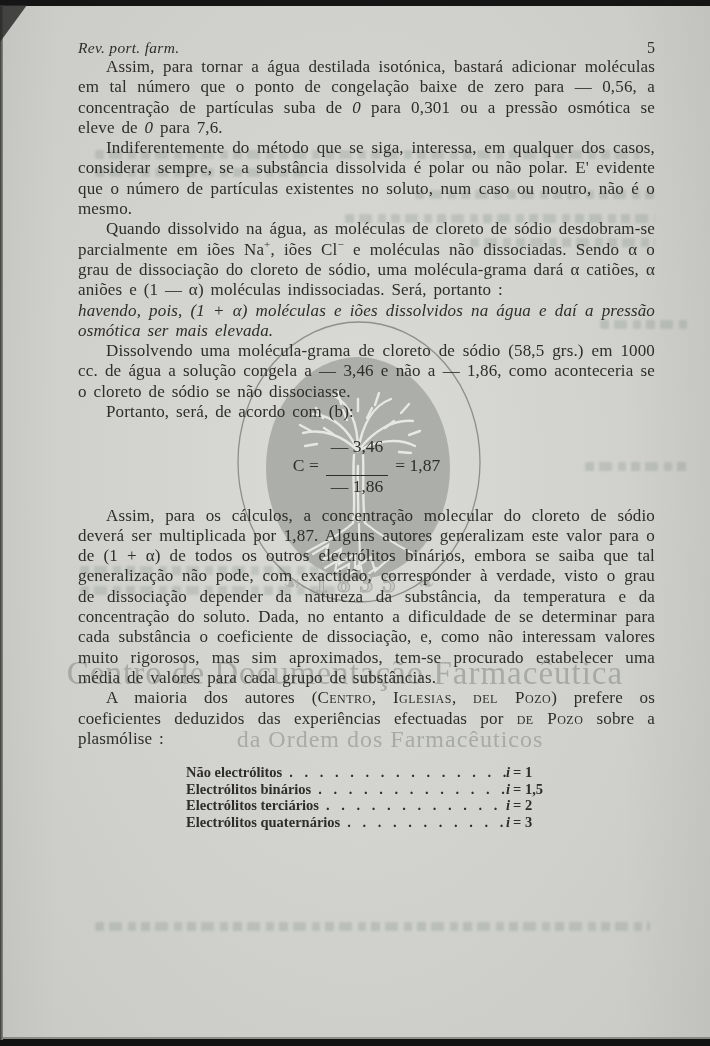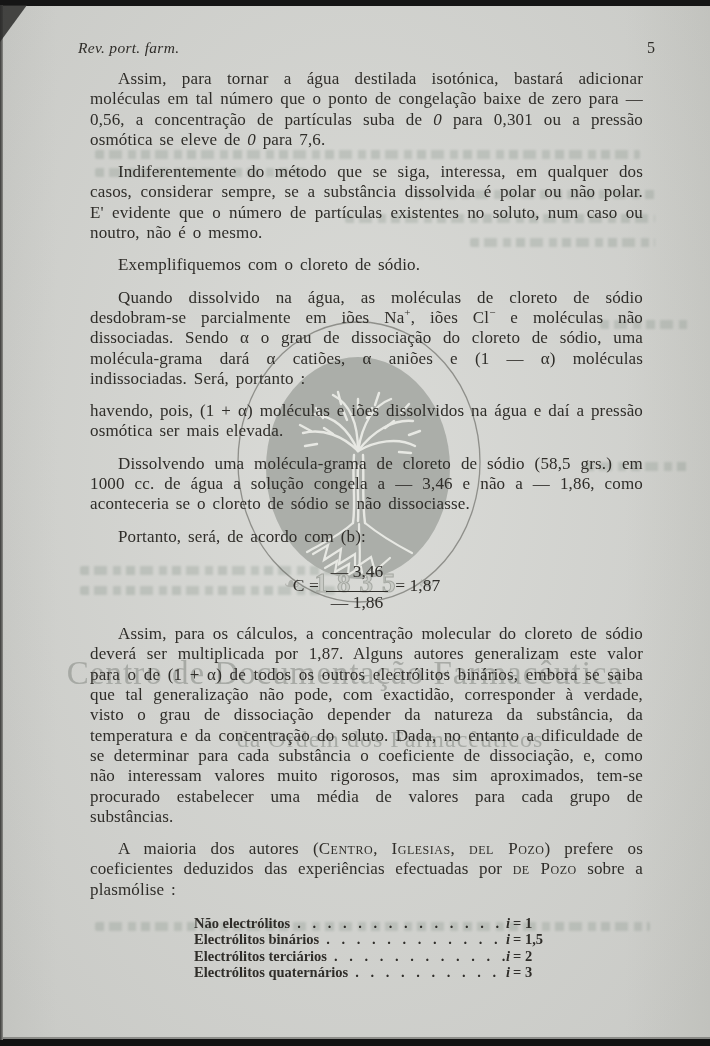--- a/index.html
+++ b/index.html
@@ -47,37 +47,37 @@
       rgba(116,132,120,.55) 0 9px, rgba(116,132,120,0) 9px 14px,
       rgba(116,132,120,.5) 14px 27px, rgba(116,132,120,0) 27px 33px,
       rgba(116,132,120,.5) 33px 41px, rgba(116,132,120,0) 41px 46px);
   }
   
   .col{position:absolute;left:78px;top:8px;width:577px;}
   .hdr{display:flex;justify-content:space-between;align-items:baseline;margin-top:31px;}
   .hdr .jr{font-style:italic;font-size:15.5px;letter-spacing:.3px;}
   .hdr .pg{font-size:16px;}
   p.body{
-    margin:12px;text-align:justify;text-indent:28px;
+    margin:0;text-align:justify;text-indent:28px;
     font-size:17px;line-height:20.3px;letter-spacing:.15px;word-spacing:2.4px;
   }
   p.noindent{text-indent:0;}
   .mt-p1{margin-top:19px;} .mt-p2{margin-top:27px;} .mt-p3{margin-top:9px;}
-  .mt-p4{margin-top:12px;} .mt-p5{margin-top:21px;}
+  .mt-p4{margin-top:12px;font-style:italic;} .mt-p5{margin-top:21px;}
   .ital{font-style:italic;}
   .sc{font-variant:small-caps;letter-spacing:.5px;}
   sup{font-size:11px;line-height:0;}
   .formula1{margin:13px 0 0;text-align:center;font-size:15.5px;letter-spacing:1.5px;}
   .formula2{margin:15px 0 9px;text-align:center;font-size:17.5px;}
   .frac{display:inline-block;vertical-align:middle;margin:0 7px;text-align:center;line-height:1.12;}
-  .frac .num{display:block;border-bottom:1.4px solid #2f2d29;padding:0 5px 9px;}
+  .frac .num{display:block;border-bottom:1.4px solid #2f2d29;padding:0 5px 18px;}
   .frac .den{display:block;padding-top:1px;}
   .coef-table{margin:15px 0 0 108px;width:372px;font-size:14.5px;font-weight:600;}
   .coef-row{display:flex;align-items:baseline;line-height:16.5px;}
-  .coef-row .lbl{white-space:nowrap;margin-left:8px;}
+  .coef-row .lbl{white-space:nowrap;}
   .coef-row .ldr{flex:1;overflow:hidden;white-space:nowrap;padding:0 7px;letter-spacing:4px;}
   .coef-row .val{width:52px;white-space:nowrap;}
   .coef-row .val .vi{font-style:italic;margin-right:3px;}
 </style>
 </head>
 <body>
 
 <div class="page">
 
   <div class="edge-top"></div>
@@ -140,21 +140,20 @@
 
     <div class="hdr">
       <span class="jr">Rev. port. farm.</span>
       <span class="pg">5</span>
     </div>
 
     <p class="body mt-p1"><span>Assim, para tornar a água destilada isotónica, bastará adicionar moléculas em tal número que o ponto de congelação baixe de zero para — 0,56, a concentração de partículas suba de </span><span class="ital">0</span><span> para 0,301 ou a pressão osmótica se eleve de </span><span class="ital">0</span><span> para 7,6.</span></p>
 
     <p class="body mt-p2">Indiferentemente do método que se siga, interessa, em qualquer dos casos, considerar sempre, se a substância dissolvida é polar ou não polar. E' evidente que o número de partículas existentes no soluto, num caso ou noutro, não é o mesmo.</p>
 
-    <p class="body mt-p2">Exemplifiquemos com o cloreto de sódio.</p>
 
     <p class="body mt-p3"><span>Quando dissolvido na água, as moléculas de cloreto de sódio desdobram-se parcialmente em iões Na</span><sup>+</sup><span>, iões Cl</span><sup>−</sup><span> e moléculas não dissociadas. Sendo α o grau de dissociação do cloreto de sódio, uma molécula-grama dará α catiões, α aniões e (1 — α) moléculas indissociadas. Será, portanto :</span></p>
 
 
     <p class="body noindent mt-p4">havendo, pois, (1 + α) moléculas e iões dissolvidos na água e daí a pressão osmótica ser mais elevada.</p>
     <p class="body">Dissolvendo uma molécula-grama de cloreto de sódio (58,5 grs.) em 1000 cc. de água a solução congela a — 3,46 e não a — 1,86, como aconteceria se o cloreto de sódio se não dissociasse.</p>
     <p class="body">Portanto, será, de acordo com (b):</p>
 
     <div class="formula2">
       <span>C =</span><span class="frac"><span class="num">— 3,46</span><span class="den">— 1,86</span></span><span>= 1,87</span>

